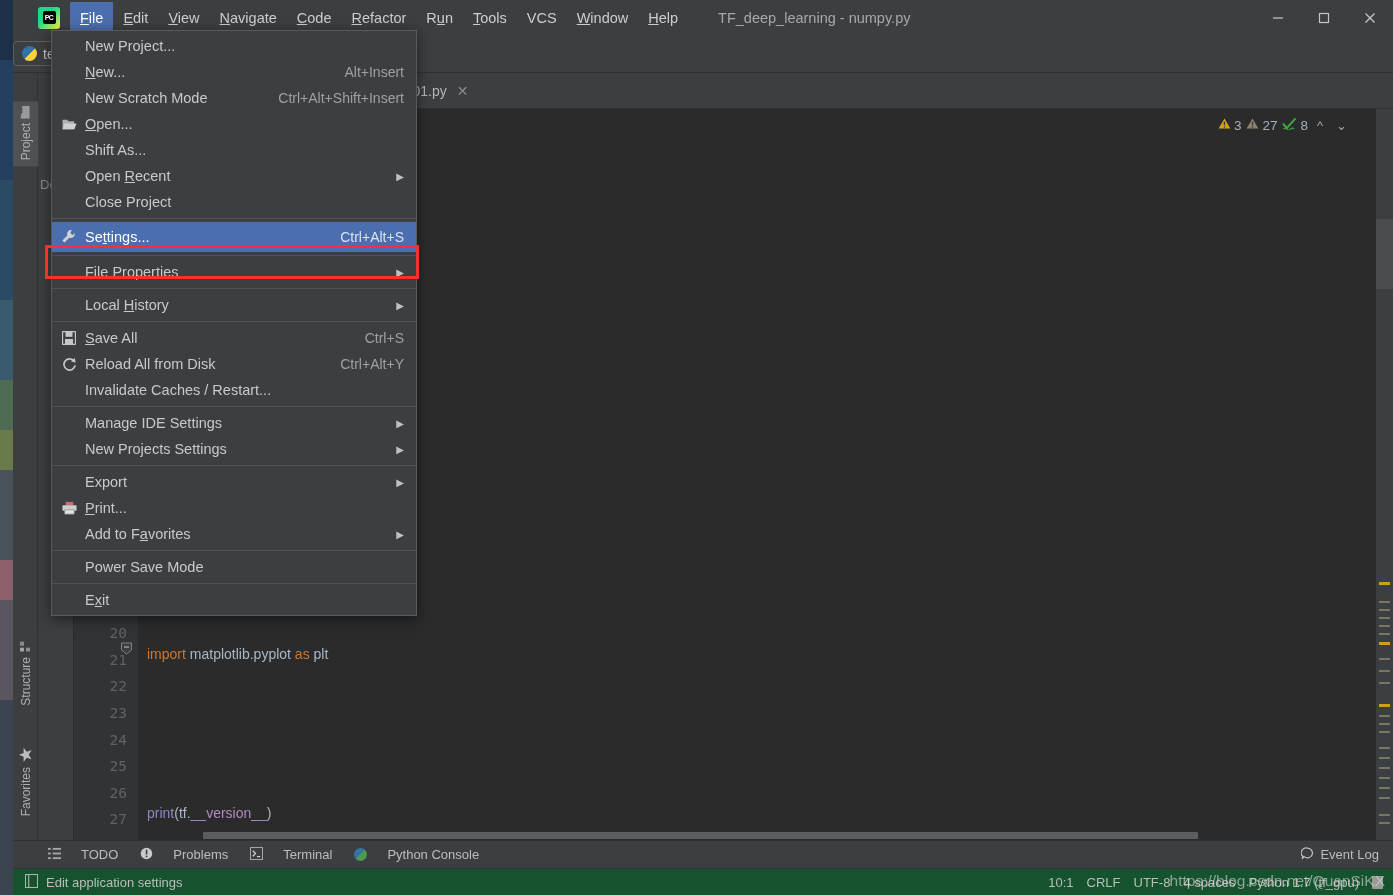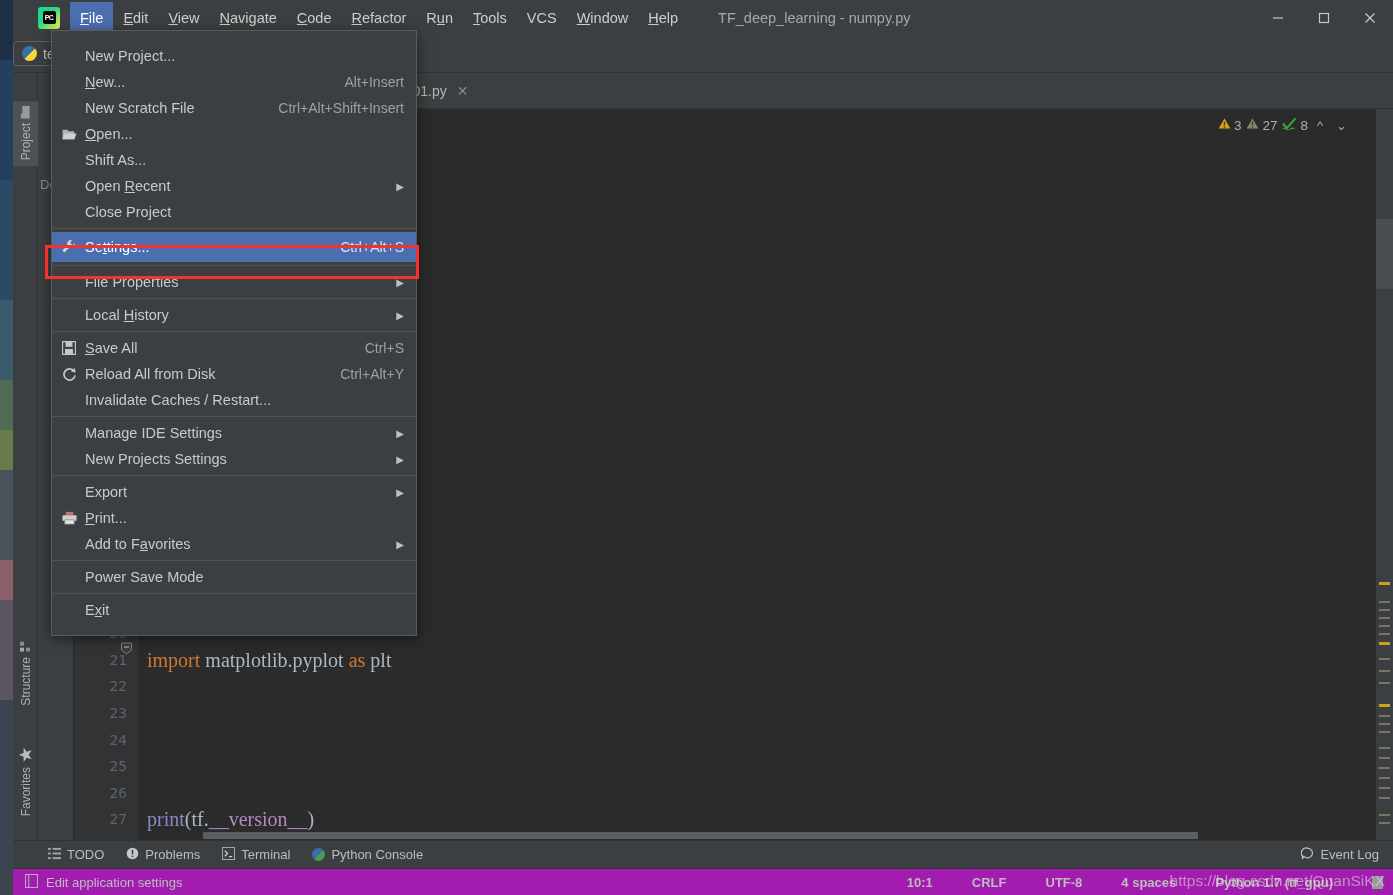--- a/index.html
+++ b/index.html
@@ -149,22 +149,22 @@
   #gutter .ln.cur{ color:#a4a3a3; background:#323232; }
   #foldstrip{
     position:absolute; right:0; top:6px; width:22px; bottom:0;
   }
   #foldline{ position:absolute; left:10px; top:16px; width:1px; height:370px; background:#585858; }
   .foldmark{ position:absolute; left:4px; width:13px; height:13px; }
   .foldmark svg{ display:block; }
 
   #codearea{
     flex:1 1 auto; position:relative; overflow:hidden; background:#2b2b2b;
-    font-family:Liberation Serif, serif; font-size:20px;
-    padding-top:6px; white-space:pre; line-height:26.6px;
+    font-family:Liberation Sans, sans-serif; font-size:14px;
+    white-space:pre; line-height:26.6px;
   }
   .cl{ height:26.6px; padding-left:9px; }
   .cmt{ color:#808080; }
   .kw{ color:#cc7832; }
   .fn{ color:#8888c6; }
   .dflt{ color:#a9b7c6; }
   .mag{ color:#b389c5; }
 
   #inspect{
     position:absolute; right:42px; top:8px; display:flex; align-items:center;
@@ -183,39 +183,39 @@
     position:absolute; left:64px; right:17px; bottom:0; height:10px; background:#2b2b2b;
   }
   #hscroll .bar{ position:absolute; left:1px; width:86%; top:2px; height:7px;
                  background:#5b5d5f; border-radius:1px; }
 
   
   #toolbar-bottom{
     height:28px; flex:0 0 28px; background:#3c3f41; display:flex; align-items:center;
     gap:22px; padding-left:35px; border-top:1px solid #323232; position:relative;
   }
-  .twin{ display:flex;align-items:center;gap:6px;font-size:13px;color:#bcbcbc; }
+  .twin{ display:flex;align-items:center;gap:20px;font-size:13px;color:#bcbcbc; }
   #eventlog{ position:absolute; right:14px; display:flex;gap:6px;
              font-size:13px;color:#bcbcbc; }
 
   
   #statusbar{
-    height:27px; flex:0 0 27px; background:#a21caf; display:flex; align-items:center;
+    height:27px; flex:0 0 27px; background:#14532d; display:flex; align-items:center;
     position:relative; font-size:13px; color:#bdbdbd; border-top:1px solid #323232;
   }
   #statusbar .left{ display:flex;align-items:center;gap:8px;padding-left:12px; }
-  #statusbar .right{ position:absolute; right:10px; display:flex;align-items:center;gap:39px;font-weight:bold; }
+  #statusbar .right{ position:absolute; right:10px; display:flex;align-items:center;gap:13px; }
   #statusbar .right .lock{ width:11px;height:13px;background:#9a9a9a;border-radius:1px; }
 
   
   #filemenu{
     position:absolute; left:38px; top:30px; width:366px;
     background:#3c3f41; border:1px solid #5a5a5a;
     box-shadow:0 3px 12px rgba(0,0,0,.5); z-index:40;
-    padding:12px 0;
+    padding:2px 0;
   }
   .mrow{
     height:26px; display:flex; align-items:center; position:relative;
     padding-left:33px; padding-right:12px; font-size:14.5px; color:#c9c9c9;
     white-space:nowrap;
   }
   .mrow.hl{ background:#4b6eaf; color:#ffffff; }
   .mrow .accel{ margin-left:auto; color:#a0a0a0; font-size:14px; padding-left:22px; }
   .mrow.hl .accel{ color:#dbe3ef; }
   .mrow .arrow{ margin-left:auto; color:#c0c0c0; font-size:10px; }
@@ -634,21 +634,21 @@
   <div id="filemenu">
 
     <div class="mrow">
       <span>New Project...</span>
     </div>
     <div class="mrow">
       <span><u>N</u>ew...</span>
       <span class="accel">Alt+Insert</span>
     </div>
     <div class="mrow">
-      <span>New Scratch File</span>
+      <span>New Scratch Mode</span>
 
       <span class="accel">Ctrl+Alt+Shift+Insert</span>
     </div>
     <div class="mrow">
       <span class="mi">
         <svg width="15" height="13" viewBox="0 0 16 14">
             <path d="M0.5 2h5l1.4 1.6H13V12H0.5z" fill="#b0b0b0"></path>
             <path d="M2.5 6h13l-2.2 6H0.5z" fill="#cfcfcf"></path>
           </svg>
       </span>

